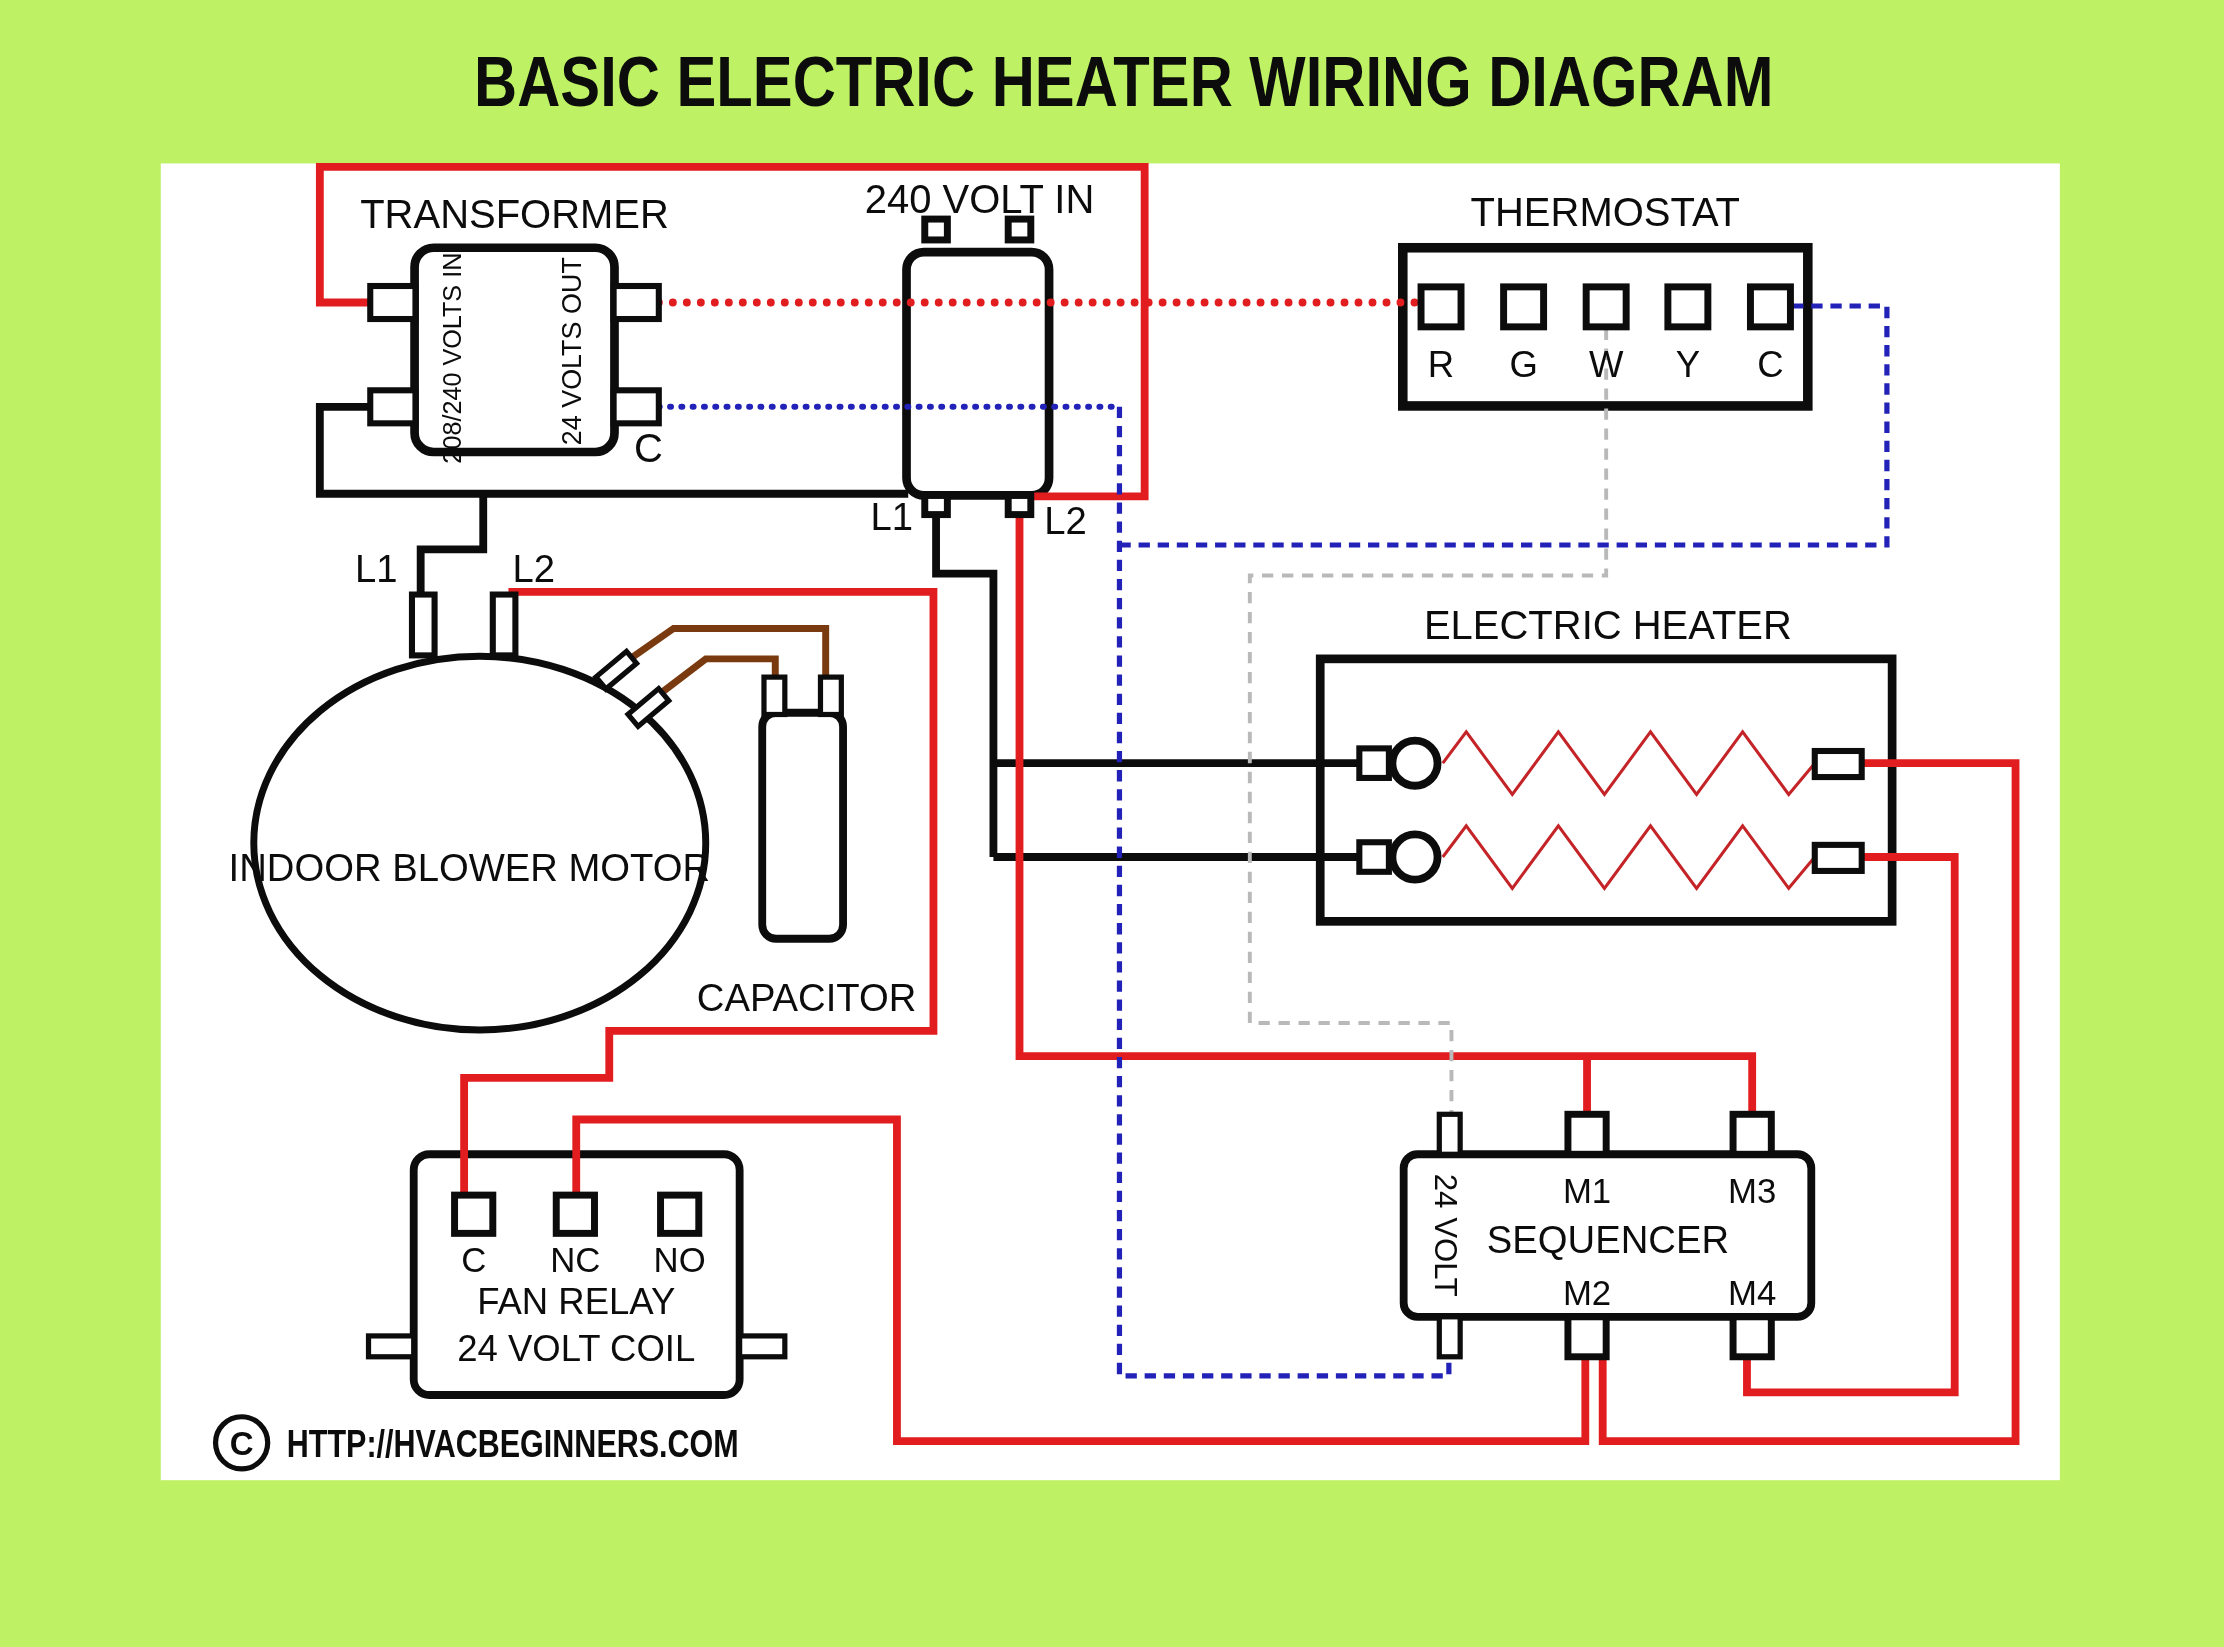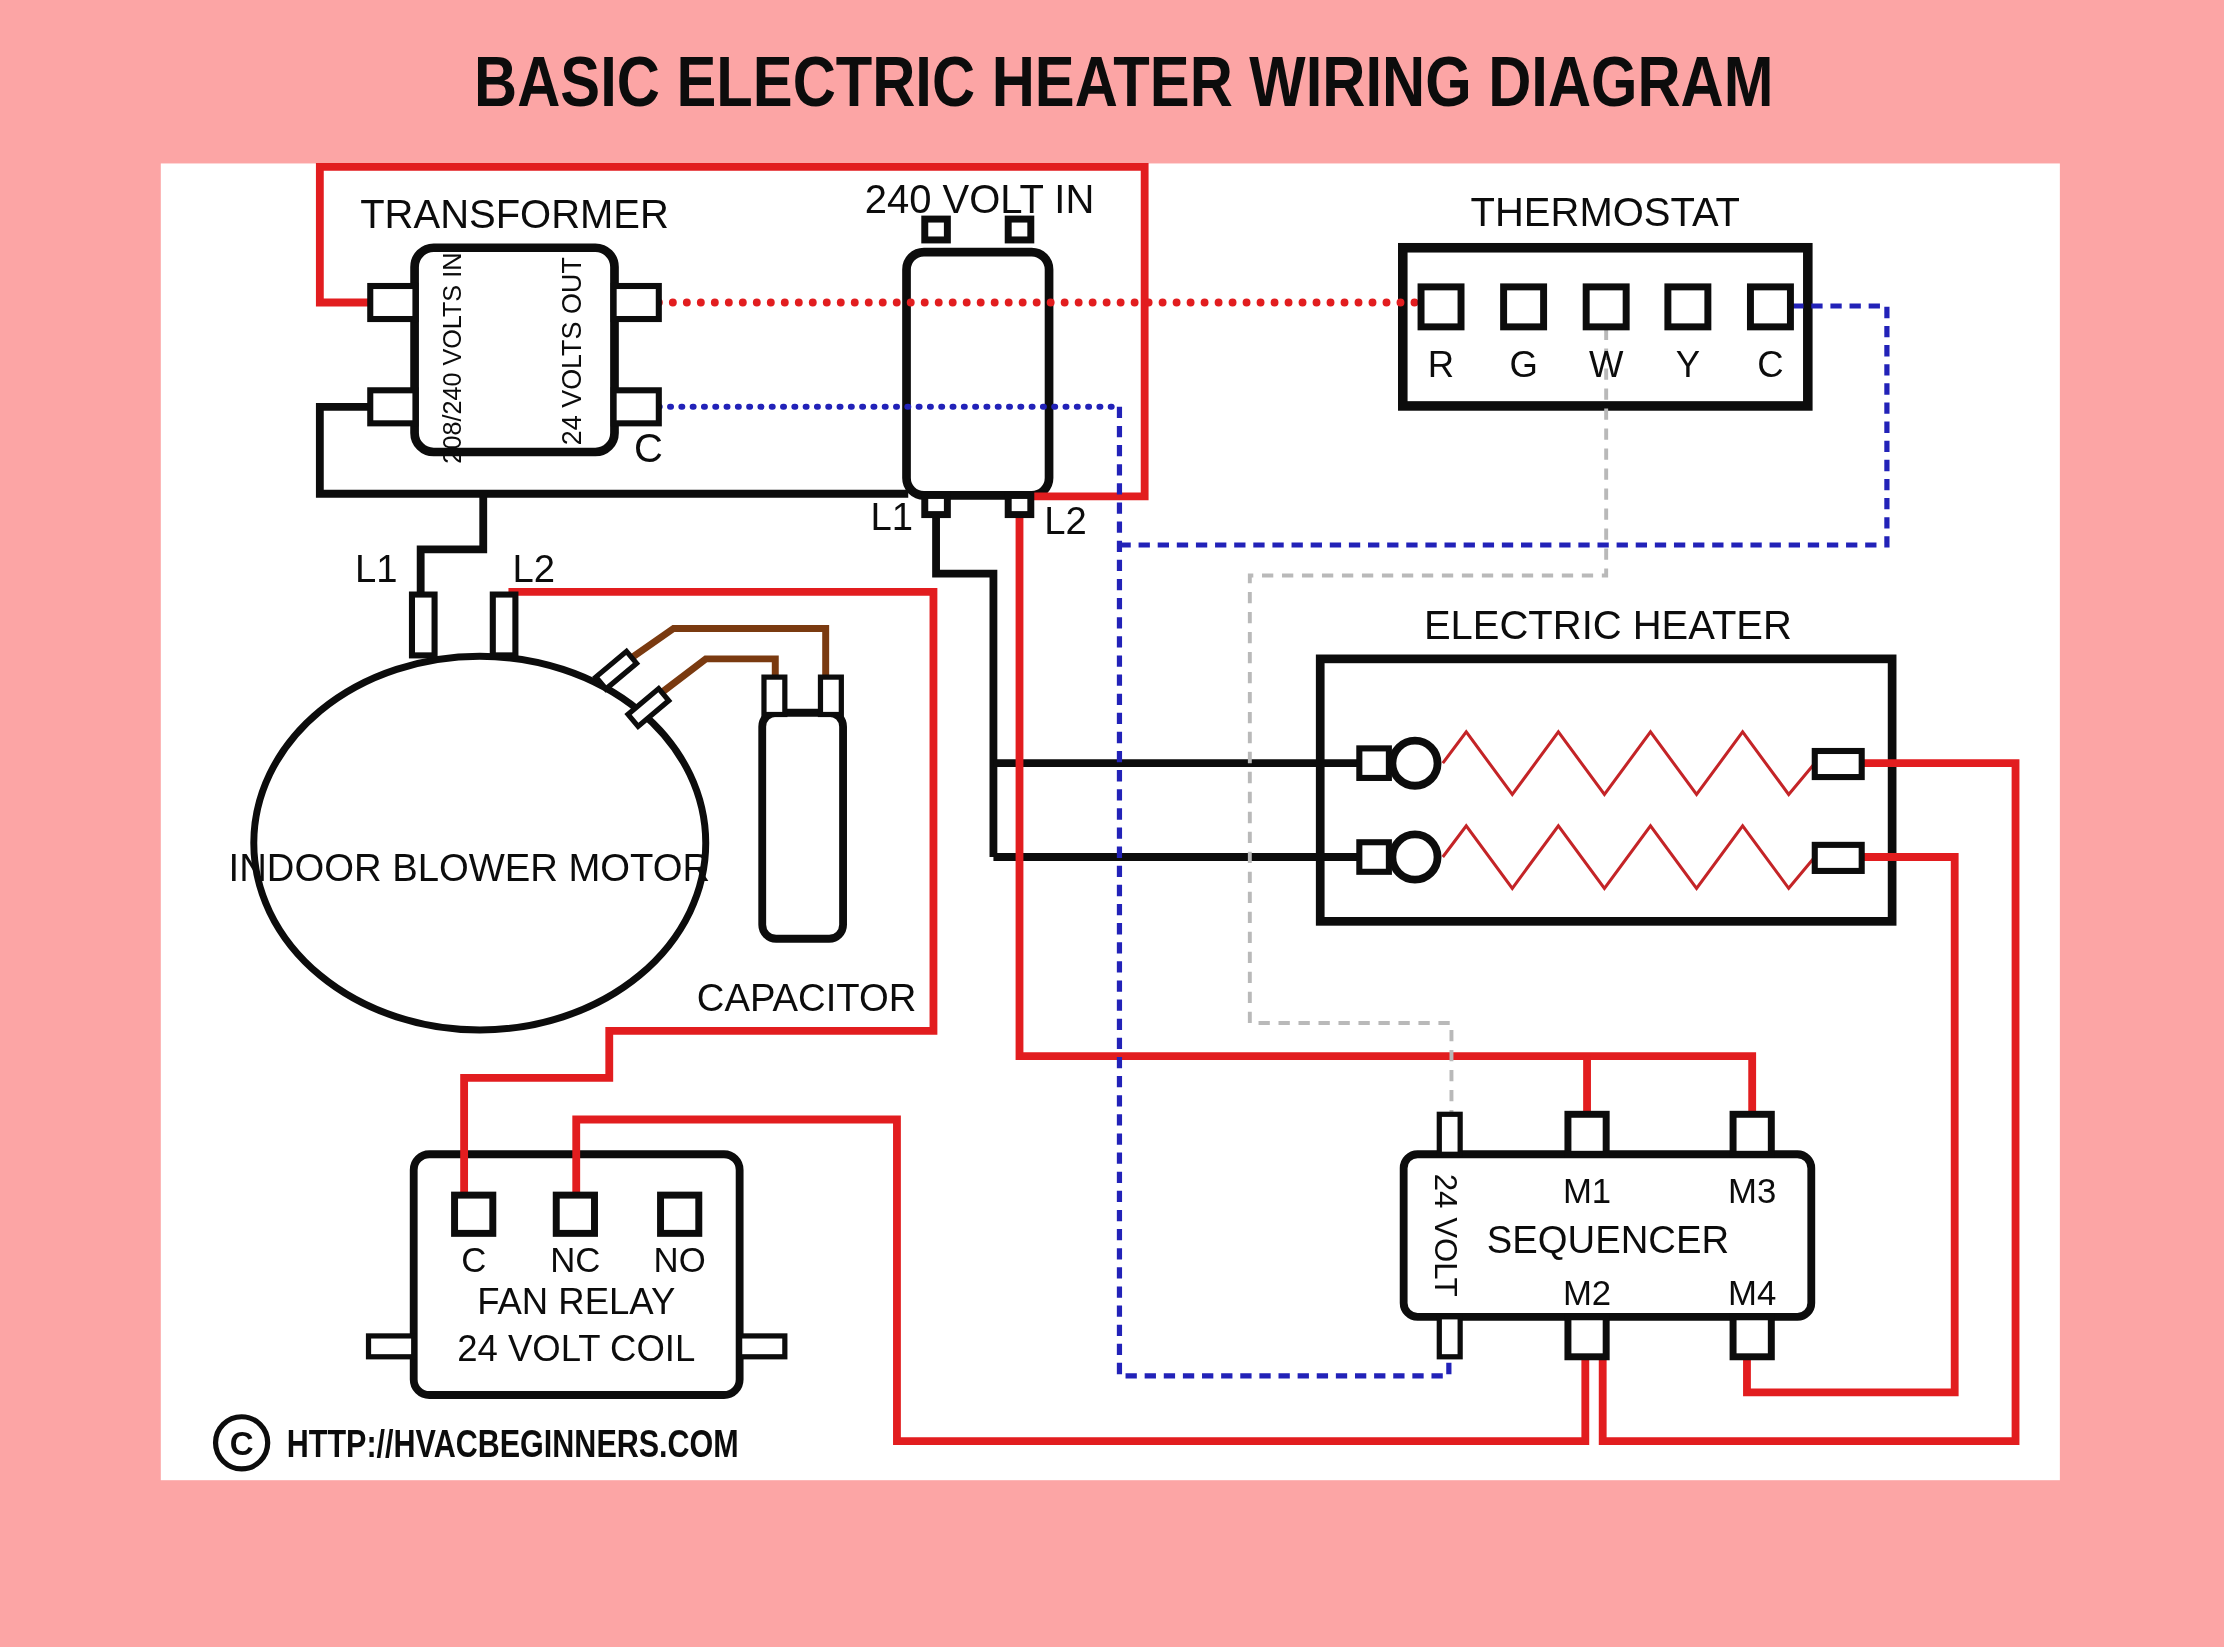--- a/index.html
+++ b/index.html
@@ -1,16 +1,16 @@
 <!DOCTYPE html>
 <html style="font-size:14px"><head>
 <meta charset="utf-8">
 <style>
   html,body{margin:0;padding:0;background:#e9e9e9;}
-  .stage{position:relative;width:2225px;height:1648px;background:#fca5a5;overflow:hidden;
+  .stage{position:relative;width:2225px;height:1648px;background:#bef264;overflow:hidden;
          font-family:"Liberation Sans",sans-serif;}
   svg{position:absolute;left:0;top:0;}
   text{font-family:"Liberation Sans",sans-serif;fill:#0c0c0c;}
 </style>
 </head>
 <body>
 
 <div class="stage">
 <svg width="2225" height="1648" viewBox="0 0 2560 1896">
 

